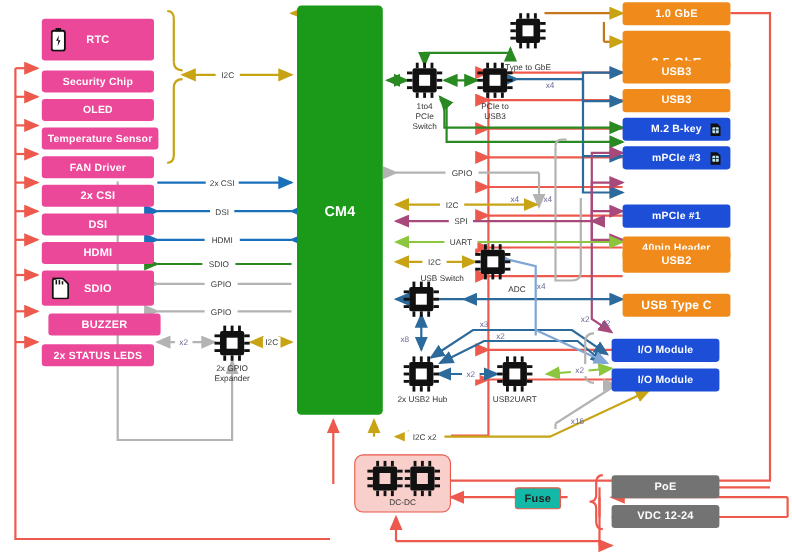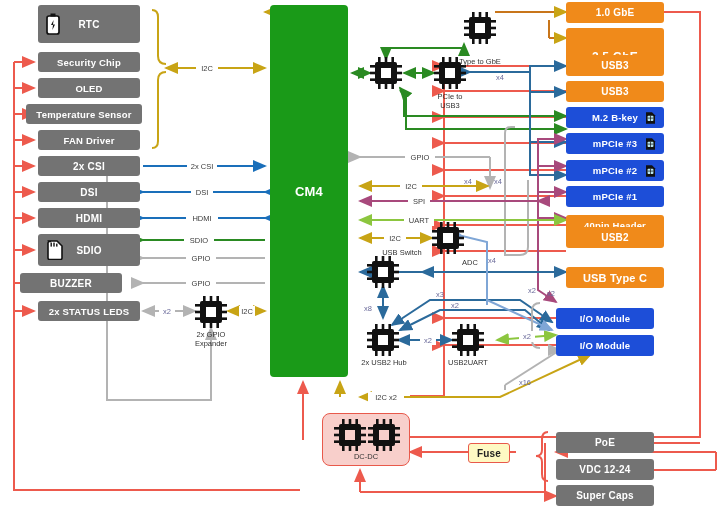--- a/index.html
+++ b/index.html
@@ -2,26 +2,26 @@
 <html><head>
 <meta charset="utf-8">
 <style>
   html,body{margin:0;padding:0;background:#ffffff;}
   body{width:720px;height:507px;overflow:hidden;font-family:"Liberation Sans",sans-serif;}
   #root{position:relative;width:720px;height:507px;}
   svg.layer{position:absolute;left:0;top:0;width:720px;height:507px;}
   .blk{position:absolute;display:flex;align-items:center;justify-content:center;
        border-radius:3px;color:#ffffff;font-weight:bold;letter-spacing:.2px;
        font-family:"Liberation Sans",sans-serif;box-sizing:border-box;}
-  .blue{background:#737373;}
+  .blue{background:#ec4899;margin-top:12px;}
   .orange{background:#f08a1a;}
   .teal{background:#1d4ed8;}
   .red{background:#737373;}
   .green-cm4{background:#1a9a18;border-radius:4px;font-size:13px;}
-  .fusebox{background:#fef9c3;border:1.6px solid #e8594b;color:#222;border-radius:3px;font-size:10px;}
+  .fusebox{background:#14b8a6;border:1.6px solid #e8594b;color:#222;border-radius:3px;font-size:10px;}
   .dcdc{background:#f8cfcb;border:1.8px solid #e8594b;border-radius:8px;}
   .chiplbl{position:absolute;color:#333;font-size:7.5px;text-align:center;line-height:9px;
            font-family:"Liberation Sans",sans-serif;}
   .simicon{position:absolute;right:8px;top:50%;transform:translateY(-50%);}
   .baticon{position:absolute;left:8px;top:50%;transform:translateY(-50%);}
   .sdicon{position:absolute;left:8px;top:50%;transform:translateY(-50%);}
   text{font-family:"Liberation Sans",sans-serif;}
 </style>
 </head>
 <body>
@@ -248,21 +248,21 @@
         <path d="M7.6,7 L5,12 L7,12 L6.4,17 L9,11.5 L7,11.5 z" fill="#111"></path>
       </svg>
     <span>RTC</span>
   </div>
   <div class="blk blue" style="left:38px;top:52px;width:102px;height:20px;font-size:9.5px;">
     <span>Security Chip</span>
   </div>
   <div class="blk blue" style="left:38px;top:78px;width:102px;height:20px;font-size:9.5px;">
     <span>OLED</span>
   </div>
-  <div class="blk blue" style="left:26px;top:104px;width:116px;height:20px;font-size:9.5px;text-align:center;">
+  <div class="blk blue" style="left:38px;top:104px;width:106px;height:20px;font-size:9.5px;text-align:center;">
     <span>Temperature Sensor</span>
   </div>
   <div class="blk blue" style="left:38px;top:130px;width:102px;height:20px;font-size:9.5px;">
     <span>FAN Driver</span>
   </div>
   <div class="blk blue" style="left:38px;top:156px;width:102px;height:20px;font-size:10px;">
     <span>2x CSI</span>
   </div>
   <div class="blk blue" style="left:38px;top:182px;width:102px;height:20px;font-size:10px;">
     <span>DSI</span>
@@ -272,21 +272,21 @@
   </div>
   <div class="blk blue" style="left:38px;top:234px;width:102px;height:32px;font-size:10px;">
     <svg class="sdicon" width="17" height="20" viewBox="0 0 17 20">
         <path d="M3,1 h8 l5,5 v12 a1.5,1.5 0 0 1 -1.5,1.5 h-11 a1.5,1.5 0 0 1 -1.5,-1.5 v-15 a1.5,1.5 0 0 1 1.5,-1.5 z" fill="#fff" stroke="#111" stroke-width="1.6"></path>
         <rect x="4.5" y="2.6" width="1.4" height="4" fill="#111"></rect>
         <rect x="7.3" y="2.6" width="1.4" height="4" fill="#111"></rect>
         <rect x="10.1" y="3.6" width="1.4" height="3" fill="#111"></rect>
       </svg>
     <span>SDIO</span>
   </div>
-  <div class="blk blue" style="left:20px;top:273px;width:102px;height:20px;font-size:10px;">
+  <div class="blk blue" style="left:44px;top:273px;width:102px;height:20px;font-size:10px;">
     <span>BUZZER</span>
   </div>
   <div class="blk blue" style="left:38px;top:301px;width:102px;height:20px;font-size:9.5px;">
     <span>2x STATUS LEDS</span>
   </div>
 
   <div class="blk orange" style="left:566px;top:2px;width:98px;height:21px;font-size:10px;">
     <span>1.0 GbE</span>
   </div>
   <div class="blk orange" style="left:566px;top:28px;width:98px;height:36px;font-size:12px;align-items:flex-end;">
@@ -307,28 +307,20 @@
       </svg>
   </div>
   <div class="blk teal" style="left:566px;top:133px;width:98px;height:21px;font-size:9.5px;">
     <span>mPCIe #3</span>
     <svg class="simicon" width="11" height="13" viewBox="0 0 11 13">
         <path d="M1,0.8 h6 l3,3 v8.4 h-9 z" fill="#111"></path>
         <rect x="2.6" y="4.2" width="5.8" height="5.4" rx="0.8" fill="#b9e6f0"></rect>
         <path d="M2.6,6.6 h5.8 M5.5,4.2 v5.4" stroke="#111" stroke-width="0.7"></path>
       </svg>
   </div>
-  <div class="blk teal" style="left:566px;top:160px;width:98px;height:21px;font-size:9.5px;">
-    <span>mPCIe #2</span>
-    <svg class="simicon" width="11" height="13" viewBox="0 0 11 13">
-        <path d="M1,0.8 h6 l3,3 v8.4 h-9 z" fill="#111"></path>
-        <rect x="2.6" y="4.2" width="5.8" height="5.4" rx="0.8" fill="#b9e6f0"></rect>
-        <path d="M2.6,6.6 h5.8 M5.5,4.2 v5.4" stroke="#111" stroke-width="0.7"></path>
-      </svg>
-  </div>
   <div class="blk teal" style="left:566px;top:186px;width:98px;height:21px;font-size:9.5px;">
     <span>mPCIe #1</span>
   </div>
   <div class="blk orange" style="left:566px;top:215px;width:98px;height:21px;font-size:9.5px;">
     <span>40pin Header</span>
   </div>
   <div class="blk orange" style="left:566px;top:227px;width:98px;height:21px;font-size:10px;">
     <span>USB2</span>
   </div>
   <div class="blk orange" style="left:566px;top:267px;width:98px;height:21px;font-size:11px;">
@@ -339,23 +331,20 @@
   </div>
   <div class="blk teal" style="left:556px;top:335px;width:98px;height:21px;font-size:9.5px;">
     <span>I/O Module</span>
   </div>
 
   <div class="blk red" style="left:556px;top:432px;width:98px;height:21px;font-size:10px;">
     <span>PoE</span>
   </div>
   <div class="blk red" style="left:556px;top:459px;width:98px;height:21px;font-size:10px;">
     <span>VDC 12-24</span>
-  </div>
-  <div class="blk red" style="left:556px;top:485px;width:98px;height:21px;font-size:10px;">
-    <span>Super Caps</span>
   </div>
 
   <div class="blk fusebox" style="left:468px;top:443px;width:42px;height:20px;">
     <span>Fuse</span>
   </div>
 
   <div class="dcdc" style="position:absolute;left:322px;top:413px;width:86px;height:51px;">
     <svg width="86" height="51" viewBox="0 0 86 51">
       <g fill="#111">
         <g transform="translate(11,5)">
@@ -535,20 +524,25 @@
         <rect x="0" y="8" width="5" height="2.6"></rect>
           <rect x="0" y="14.7" width="5" height="2.6"></rect>
           <rect x="0" y="21.4" width="5" height="2.6"></rect>
         <rect x="27" y="8" width="5" height="2.6"></rect>
           <rect x="27" y="14.7" width="5" height="2.6"></rect>
           <rect x="27" y="21.4" width="5" height="2.6"></rect>
       </g>
     </g>
   </svg>
 
+  <div class="chiplbl" style="left:356px;top:92px;width:60px;">
+    <span>1to4</span><br>
+    <span>PCIe</span><br>
+    <span>Switch</span>
+  </div>
   <div class="chiplbl" style="left:422px;top:92px;width:56px;">
     <span>PCIe to</span><br>
     <span>USB3</span>
   </div>
   <div class="chiplbl" style="left:440px;top:57px;width:80px;">
     <span>Type to GbE</span>
   </div>
   <div class="chiplbl" style="left:348px;top:248px;width:70px;padding-left:19px;">
     <span>USB Switch</span>
   </div>

